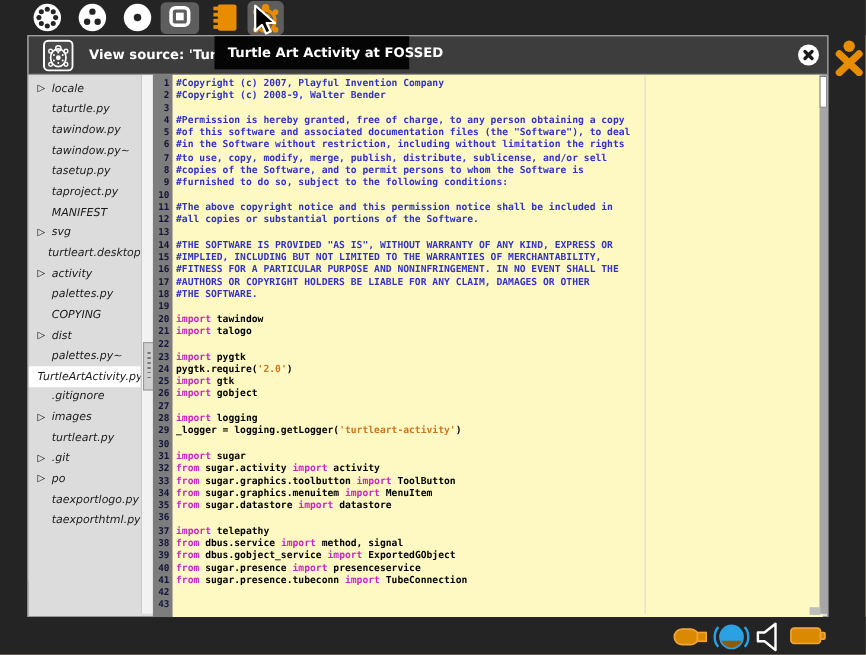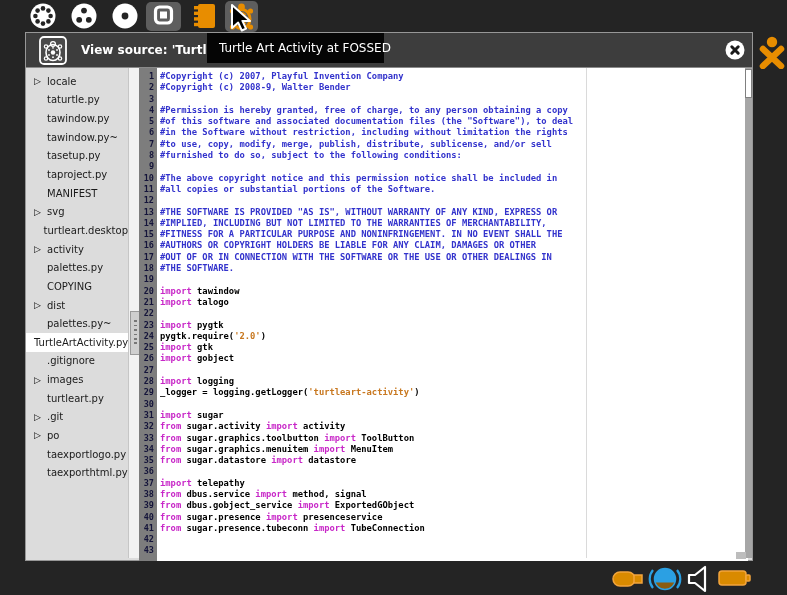--- a/index.html
+++ b/index.html
@@ -18,45 +18,45 @@
   .title-icon{position:absolute;left:13px;top:3px;}
   .title-text{position:absolute;left:55px;top:0;line-height:34px;color:#ffffff;
               font-weight:bold;font-size:12px;white-space:nowrap;}
   .close-btn{position:absolute;right:7px;top:7px;width:20px;height:20px;cursor:default;}
   
   .tree{position:absolute;left:0;top:35px;width:102px;height:456px;background:#dcdcdc;
         overflow:hidden;padding-top:4px;}
   .trow{height:18.65px;display:flex;align-items:center;font-size:10px;color:#1a1a1a;}
   .trow.sel{background:#ffffff;}
   .exp{width:13px;margin-left:5px;font-size:9px;color:#000;text-align:center;}
-  .tlabel{margin-left:3px;white-space:nowrap;}
+  .tlabel{margin-left:3px;white-space:nowrap;font-style:italic;}
   .tree-scroll{position:absolute;left:102px;top:35px;width:11px;height:490px;
                background:#f2f2f2;border-left:1px solid #c6c6c6;}
   .tree-thumb{position:absolute;left:1px;top:243px;width:9px;height:42px;background:#cfcfcf;
               border:1px solid #9a9a9a;display:flex;}
   .grip{width:3px;margin:auto;height:26px;
         background:repeating-linear-gradient(#777 0 1.5px,transparent 1.5px 4.5px);}
   
   .gutter{position:absolute;left:113px;top:35px;width:18px;height:490px;background:#7d7d7d;
           padding-top:3px;overflow:hidden;}
   .gnum{height:11.3px;text-align:right;padding-right:3px;color:#14143a;
         font:bold 8.5px/11.3px "DejaVu Sans Mono",monospace;}
-  .code{position:absolute;left:131px;top:35px;width:588px;height:490px;background:#ffffff;
+  .code{position:absolute;left:131px;top:35px;width:588px;height:490px;background:#fef9c3;
         padding:3px 0 0 3px;overflow:hidden;}
   .cline{height:11.3px;white-space:pre;font:bold 8.8px/11.3px "DejaVu Sans Mono",monospace;}
   .tc{color:#3333cc}.tk{color:#c separator828c8}.tp{color:#000}.ts{color:#c87820}
   .tk{color:#c828c8}
   .margin-line{position:absolute;left:560px;top:35px;width:1px;height:490px;background:#dadada;}
   .vscroll{position:absolute;left:719px;top:35px;width:7px;height:490px;background:#a6a6a6;}
   .vthumb{position:absolute;left:0;top:1px;width:5px;height:27px;background:#ffffff;
           border:1px solid #808080;}
   .scroll-corner{position:absolute;left:710px;top:519px;width:10px;height:7px;background:#bdbdbd;}
   
-  .tooltip{position:absolute;left:207px;top:33px;width:177px;height:30px;background:#050505;
-           z-index:50;color:#fff;font-weight:normal;font-size:12px;line-height:30px;
+  .tooltip{position:absolute;left:195px;top:33px;width:177px;height:30px;background:#050505;
+           z-index:50;color:#fff;font-weight:bold;font-size:12px;line-height:30px;
            padding-left:12px;box-sizing:border-box;white-space:nowrap;}
   .cursor{position:absolute;left:229px;top:4px;z-index:100;}
   .xo-buddy{position:absolute;left:758px;top:35px;}
 </style>
 </head>
 <body>
 
 <div class="topbar">
 
   <svg class="baricon" style="left:29px;top:2px" width="28" height="28">
@@ -300,30 +300,30 @@
     </div>
 
   <div class="code">
       <div class="cline"><span class="tc">#Copyright (c) 2007, Playful Invention Company</span></div>
       <div class="cline"><span class="tc">#Copyright (c) 2008-9, Walter Bender</span></div>
       <div class="cline"></div>
       <div class="cline"><span class="tc">#Permission is hereby granted, free of charge, to any person obtaining a copy</span></div>
       <div class="cline"><span class="tc">#of this software and associated documentation files (the "Software"), to deal</span></div>
       <div class="cline"><span class="tc">#in the Software without restriction, including without limitation the rights</span></div>
       <div class="cline"><span class="tc">#to use, copy, modify, merge, publish, distribute, sublicense, and/or sell</span></div>
+      <div class="cline"><span class="tc">#copies of the Software, and to permit persons to whom the Software is</span></div>
       <div class="cline"><span class="tc">#furnished to do so, subject to the following conditions:</span></div>
       <div class="cline"></div>
       <div class="cline"><span class="tc">#The above copyright notice and this permission notice shall be included in</span></div>
       <div class="cline"><span class="tc">#all copies or substantial portions of the Software.</span></div>
       <div class="cline"></div>
       <div class="cline"><span class="tc">#THE SOFTWARE IS PROVIDED "AS IS", WITHOUT WARRANTY OF ANY KIND, EXPRESS OR</span></div>
       <div class="cline"><span class="tc">#IMPLIED, INCLUDING BUT NOT LIMITED TO THE WARRANTIES OF MERCHANTABILITY,</span></div>
       <div class="cline"><span class="tc">#FITNESS FOR A PARTICULAR PURPOSE AND NONINFRINGEMENT. IN NO EVENT SHALL THE</span></div>
       <div class="cline"><span class="tc">#AUTHORS OR COPYRIGHT HOLDERS BE LIABLE FOR ANY CLAIM, DAMAGES OR OTHER</span></div>
-      <div class="cline"><span class="tc">#OUT OF OR IN CONNECTION WITH THE SOFTWARE OR THE USE OR OTHER DEALINGS IN</span></div>
       <div class="cline"><span class="tc">#THE SOFTWARE.</span></div>
       <div class="cline"></div>
       <div class="cline"><span class="tk">import</span><span class="tp"> tawindow</span></div>
       <div class="cline"><span class="tk">import</span><span class="tp"> talogo</span></div>
       <div class="cline"></div>
       <div class="cline"><span class="tk">import</span><span class="tp"> pygtk</span></div>
       <div class="cline"><span class="tp">pygtk.require(</span><span class="ts">'2.0'</span><span class="tp">)</span></div>
       <div class="cline"><span class="tk">import</span><span class="tp"> gtk</span></div>
       <div class="cline"><span class="tk">import</span><span class="tp"> gobject</span></div>
       <div class="cline"></div>

